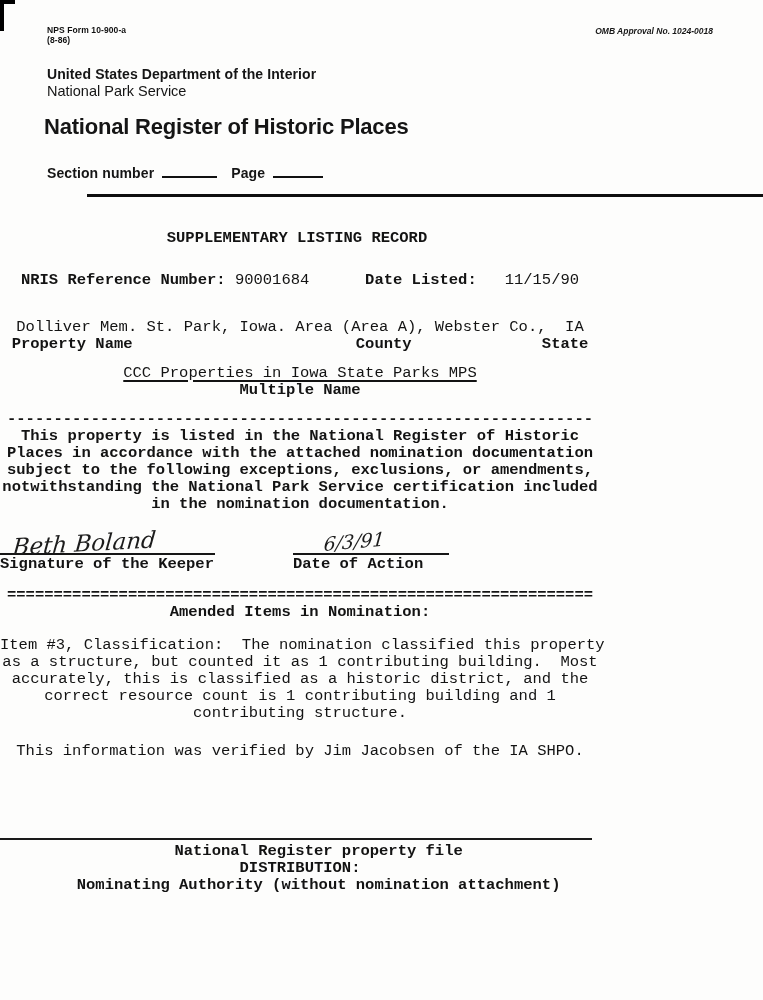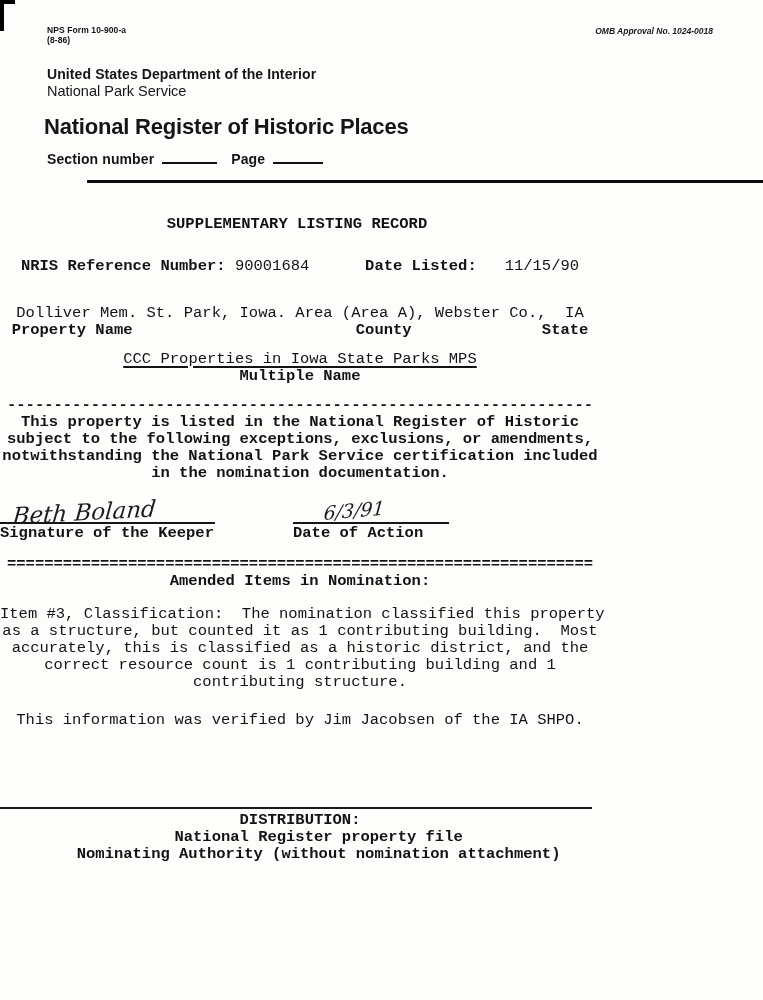--- a/index.html
+++ b/index.html
@@ -22,21 +22,21 @@
     border-left:4px solid #000;
   }
   
   .hdr{padding:26px 50px 0 47px;}
   .form-meta-row{display:flex;justify-content:space-between;align-items:flex-start;}
   .form-no{font-size:8.5px;font-weight:700;line-height:1.15;letter-spacing:.1px;color:#101010;}
   .omb{font-size:8.5px;font-weight:700;font-style:italic;color:#161616;}
   .dept{margin-top:20px;font-size:14px;font-weight:700;letter-spacing:.1px;}
   .svc{margin-top:1px;font-size:14.5px;font-weight:400;}
   .doc-title{margin:15px 0 0 -3px;font-size:22px;line-height:26px;font-weight:700;letter-spacing:-.2px;}
-  .section-row{margin-top:11px;font-size:14px;font-weight:700;letter-spacing:.1px;}
+  .section-row{margin-top:25px;font-size:14px;font-weight:700;letter-spacing:.1px;}
   .blank{display:inline-block;height:11px;border-bottom:2px solid #111;vertical-align:baseline;}
   .blank-section{width:55px;margin:0 14px 0 8px;}
   .blank-page{width:50px;margin-left:8px;}
   .thick-rule{margin:13px 0 0 40px;width:683px;height:3px;background:#0e0e0e;}
   
   .tw{
     padding-top:33px;width:600px;
     font-family:"Liberation Mono","DejaVu Sans Mono",monospace;
     font-size:15.5px;line-height:17px;color:#131313;
   }
@@ -92,20 +92,21 @@
       <div class="tw-line"><span class="b ">NRIS Reference Number: </span><span>90001684</span><span>      </span><span class="b ">Date Listed:</span><span>   11/15/90</span></div>
       <div class="gap" style="height: 30px;"></div>
       <div class="tw-line"><span>Dolliver Mem. St. Park, Iowa. Area (Area A), Webster Co.,  IA</span></div>
       <div class="tw-line"><span class="b ">Property Name</span><span>                        </span><span class="b ">County</span><span>              </span><span class="b ">State</span></div>
       <div class="gap" style="height: 12px;"></div>
       <div class="tw-line"><span class="u">CCC Properties in Iowa State Parks MPS</span></div>
       <div class="tw-line"><span class="b ">Multiple Name</span></div>
       <div class="gap" style="height: 12px;"></div>
       <div class="tw-line"><span class="b ">---------------------------------------------------------------</span></div>
       <div class="tw-line"><span class="b ">This property is listed in the National Register of Historic</span></div>
+      <div class="tw-line"><span class="b ">Places in accordance with the attached nomination documentation</span></div>
       <div class="tw-line"><span class="b ">subject to the following exceptions, exclusions, or amendments,</span></div>
       <div class="tw-line"><span class="b ">notwithstanding the National Park Service certification included</span></div>
       <div class="tw-line"><span class="b ">in the nomination documentation.</span></div>
       <div class="sig-row">
         <div class="sig-col" style="width: 215px;">
           <div class="sig-hand-box">
             <span class="hand">Beth Boland</span>
           </div>
           <div class="sig-label">Signature of the Keeper</div>
         </div>
@@ -122,17 +123,17 @@
       <div class="gap" style="height: 16px;"></div>
       <div class="tw-line"><span>Item #3, Classification:  The nomination classified this property</span></div>
       <div class="tw-line"><span>as a structure, but counted it as 1 contributing building.  Most</span></div>
       <div class="tw-line"><span>accurately, this is classified as a historic district, and the</span></div>
       <div class="tw-line"><span>correct resource count is 1 contributing building and 1</span></div>
       <div class="tw-line"><span>contributing structure.</span></div>
       <div class="gap" style="height: 21px;"></div>
       <div class="tw-line"><span>This information was verified by Jim Jacobsen of the IA SHPO.</span></div>
       <div class="gap" style="height: 78px;"></div>
       <div class="thin-rule"></div>
+      <div class="tw-line"><span class="b ">    National Register property file</span></div>
       <div class="tw-line"><span class="b ">DISTRIBUTION:</span></div>
-      <div class="tw-line"><span class="b ">    National Register property file</span></div>
       <div class="tw-line"><span class="b ">    Nominating Authority (without nomination attachment)</span></div>
     </main>
 </div>
 
 </body></html>

